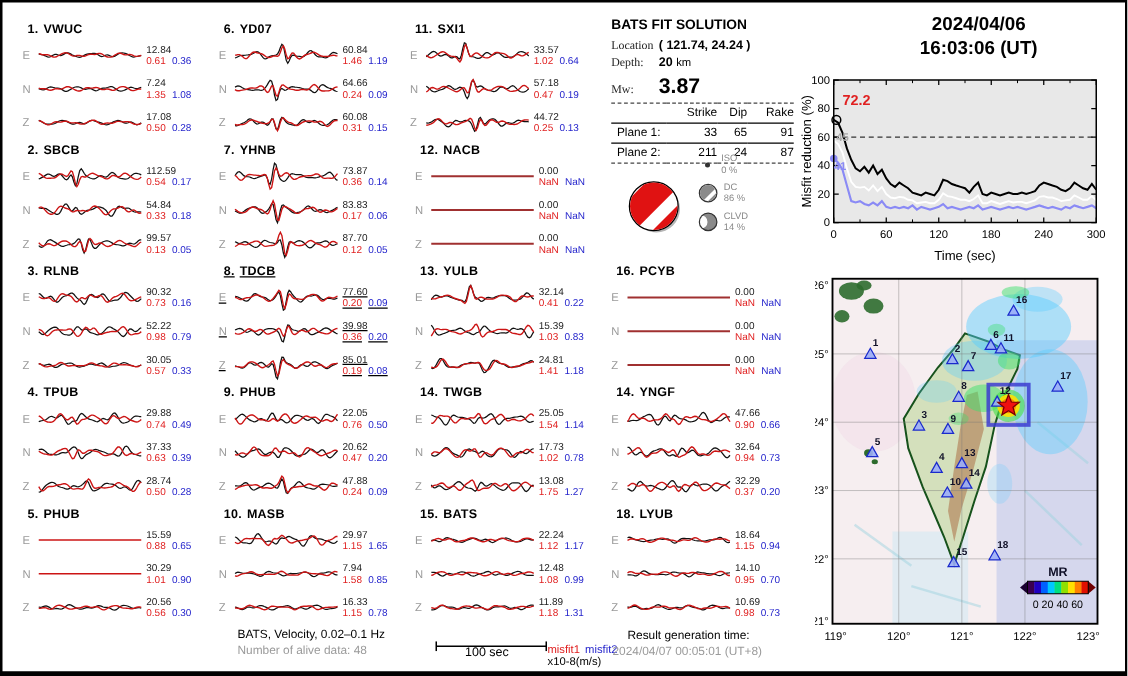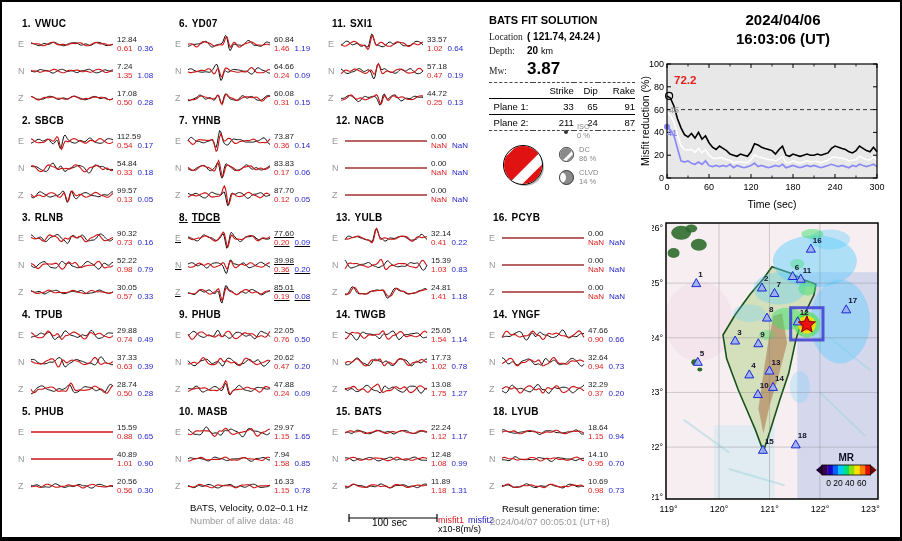--- a/index.html
+++ b/index.html
@@ -218,21 +218,21 @@
             <span class="amp">15.59</span>
             <span class="mis"><span class="m1">0.88</span><span class="m2">0.65</span></span>
           </span>
         </div>
         <div class="trace-row">
           <span class="comp">N</span>
           <svg width="86" height="26" class="wf">
             <line x1="2" y1="13" x2="84" y2="13" stroke="#cc1414" stroke-width="1.3"></line>
           </svg>
           <span class="nums">
-            <span class="amp">40.89</span>
+            <span class="amp">30.29</span>
             <span class="mis"><span class="m1">1.01</span><span class="m2">0.90</span></span>
           </span>
         </div>
         <div class="trace-row">
           <span class="comp">Z</span>
           <svg width="86" height="26" class="wf">
             <polyline points="2.0,12.6 3.2,12.8 4.3,12.7 5.5,12.3 6.7,11.9 7.9,11.8 9.0,12.1 10.2,12.7 11.4,13.5 12.5,14.0 13.7,14.1 14.9,14.0 16.1,13.8 17.2,13.9 18.4,14.1 19.6,14.2 20.7,14.1 21.9,13.5 23.1,12.6 24.3,11.6 25.4,10.9 26.6,10.8 27.8,11.1 28.9,11.7 30.1,12.4 31.3,13.1 32.5,13.6 33.6,14.0 34.8,14.3 36.0,14.3 37.1,14.1 38.3,13.7 39.5,13.3 40.7,13.0 41.8,13.1 43.0,13.3 44.2,13.5 45.3,13.4 46.5,12.9 47.7,12.3 48.9,11.7 50.0,11.5 51.2,11.7 52.4,12.1 53.5,12.6 54.7,12.8 55.9,12.8 57.1,12.9 58.2,13.2 59.4,13.8 60.6,14.5 61.7,15.0 62.9,15.1 64.1,14.7 65.3,13.8 66.4,12.8 67.6,12.0 68.8,11.5 69.9,11.3 71.1,11.4 72.3,11.6 73.5,12.0 74.6,12.5 75.8,13.0 77.0,13.4 78.1,13.6 79.3,13.5 80.5,13.3 81.7,13.1 82.8,13.2 84.0,13.6" fill="none" stroke="#111111" stroke-width="1"></polyline>
             <polyline points="2.0,13.6 3.2,13.7 4.3,13.5 5.5,13.2 6.7,13.1 7.9,13.3 9.0,13.8 10.2,14.3 11.4,14.5 12.5,14.2 13.7,13.4 14.9,12.5 16.1,11.7 17.2,11.3 18.4,11.2 19.6,11.4 20.7,11.8 21.9,12.3 23.1,12.8 24.3,13.3 25.4,13.8 26.6,14.2 27.8,14.3 28.9,14.2 30.1,13.9 31.3,13.6 32.5,13.4 33.6,13.3 34.8,13.2 36.0,13.0 37.1,12.6 38.3,12.1 39.5,11.9 40.7,12.0 41.8,12.3 43.0,12.7 44.2,12.9 45.3,12.8 46.5,12.5 47.7,12.3 48.9,12.4 50.0,12.9 51.2,13.8 52.4,14.5 53.5,14.9 54.7,14.9 55.9,14.4 57.1,13.6 58.2,12.9 59.4,12.4 60.6,12.0 61.7,11.7 62.9,11.5 64.1,11.5 65.3,11.8 66.4,12.3 67.6,12.8 68.8,13.3 69.9,13.5 71.1,13.5 72.3,13.6 73.5,13.7 74.6,13.9 75.8,14.0 77.0,14.0 78.1,13.7 79.3,13.2 80.5,12.7 81.7,12.5 82.8,12.6 84.0,12.9" fill="none" stroke="#cc1414" stroke-width="1.1"></polyline>
           </svg>
           <span class="nums">

